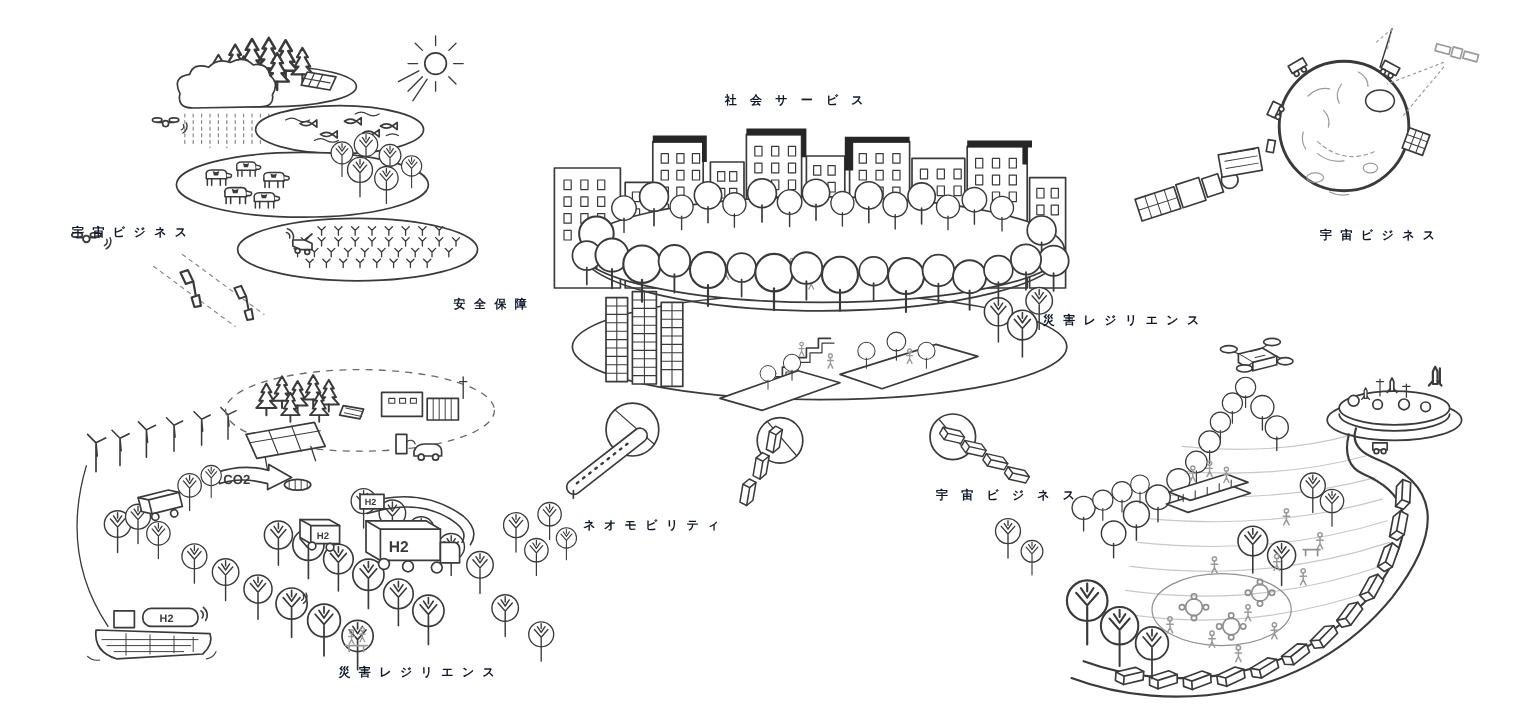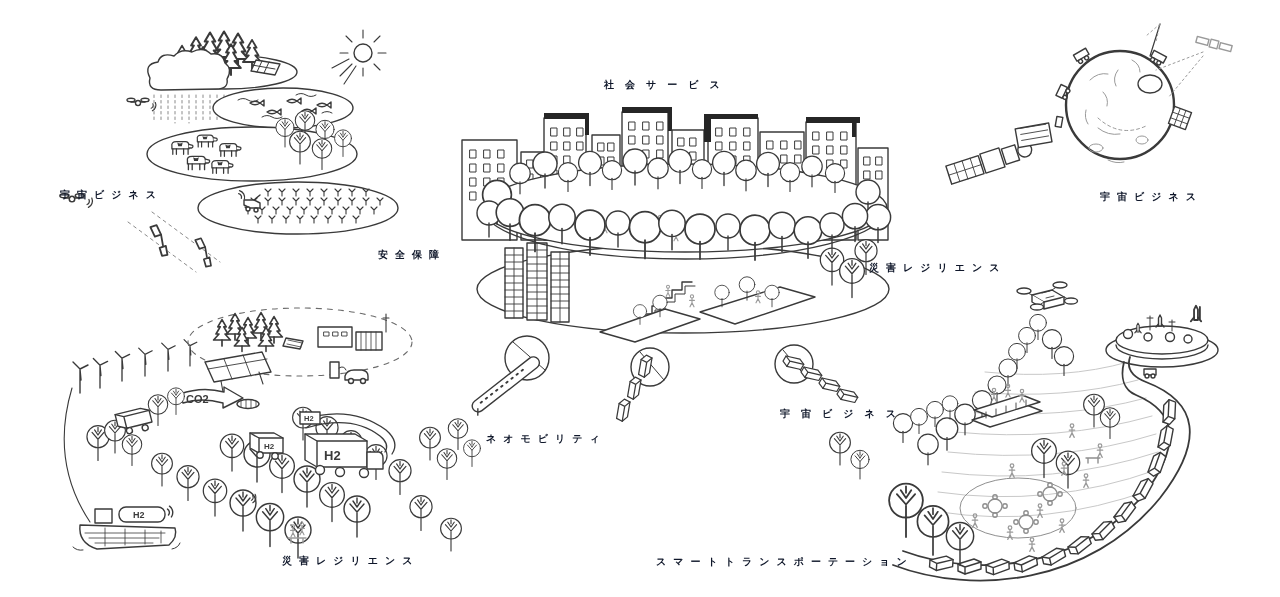--- a/index.html
+++ b/index.html
@@ -582,15 +582,14 @@
 </svg>
 
 <div class="label l-agri">宇宙ビジネス</div>
 <div class="label l-social">社会サービス</div>
 <div class="label l-space">宇宙ビジネス</div>
 <div class="label l-sec">安全保障</div>
 <div class="label l-dis">災害レジリエンス</div>
 <div class="label l-neo">ネオモビリティ</div>
 <div class="label l-tour">宇宙ビジネス</div>
 <div class="label l-eco">災害レジリエンス</div>
-<div class="label l-smart">スマートトランスポーテーション</div>
 
 </div>
 
 </body></html>

